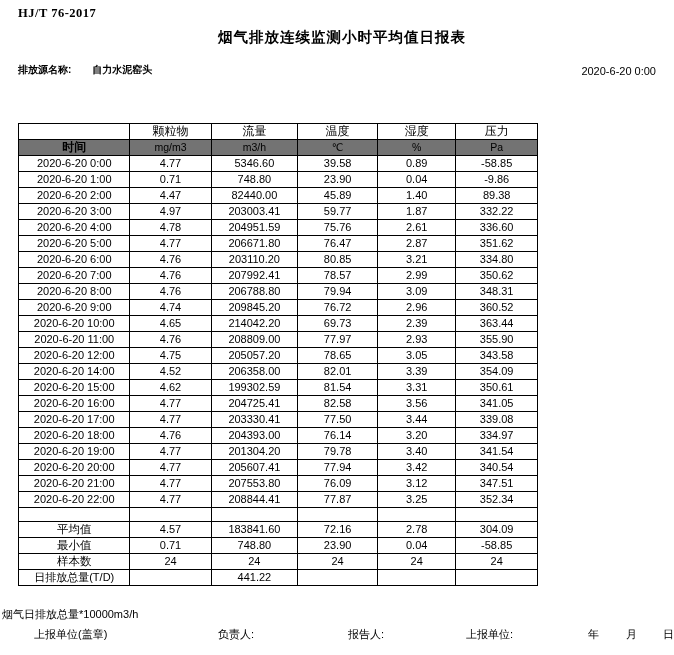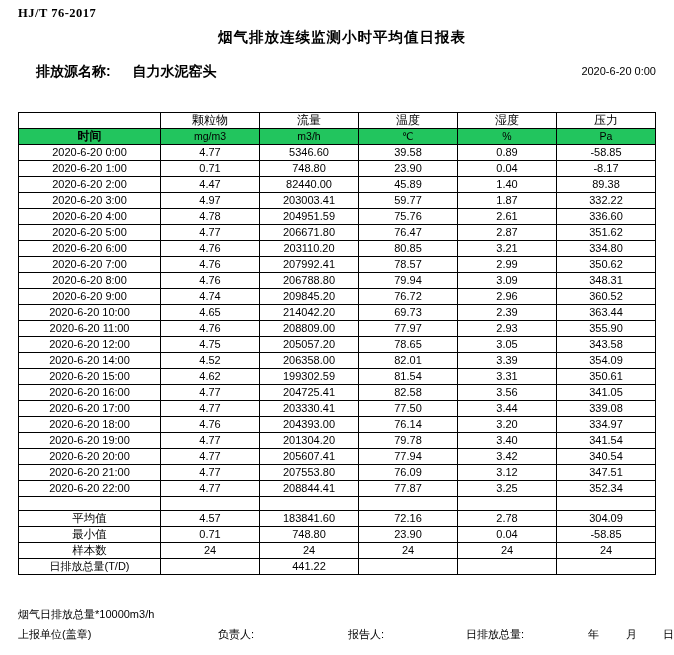--- a/index.html
+++ b/index.html
@@ -35,61 +35,61 @@
     left: 10px;
     right: 0;
     top: 28px;
     text-align: center;
     font-size: 14.5px;
     font-weight: bold;
     letter-spacing: 1px;
   }
   .source-row {
     position: absolute;
-    left: 36px;
+    left: 18px;
     top: 63px;
-    font-size: 14px;
+    font-size: 10px;
     font-weight: bold;
   }
   .source-label { font-weight: bold; }
   .source-value {
     display: inline-block;
     margin-left: 18px;
     font-weight: bold;
   }
   .report-datetime {
     position: absolute;
     right: 18px;
     top: 65px;
     font-size: 11px;
   }
   table.data {
     position: absolute;
     left: 18px;
-    top: 112px;
+    top: 123px;
     border-collapse: collapse;
-    width: 638px;
+    width: 520px;
     font-size: 11px;
   }
   table.data td, table.data th {
     border: 1px solid #000000;
     text-align: center;
     padding: 0;
     height: 15px;
     line-height: 15px;
     font-weight: normal;
   }
   .hdr-param td {
     height: 26px;
     line-height: 26px;
     font-size: 12px;
     font-weight: bold;
   }
   .hdr-unit td {
-    background: #22c55e;
+    background: #737373;
     font-size: 10.5px;
     height: 15px;
     line-height: 15px;
   }
   .hdr-unit td.time-cell {
     font-size: 12px;
     font-weight: bold;
   }
   .col-time { width: 142px; }
   .col-v { width: 99px; }
@@ -102,36 +102,36 @@
   }
   tr.summary td:first-child {
     font-size: 11.5px;
   }
   .daily-total td.label-cell {
     text-align: center;
     font-size: 11px;
   }
   .footnote {
     position: absolute;
-    left: 18px;
+    left: 2px;
     top: 607px;
     font-size: 11px;
   }
   .footer-row {
     position: absolute;
     left: 18px;
     top: 627px;
     width: 638px;
     font-size: 11px;
   }
   .footer-cell {
     position: absolute;
     white-space: nowrap;
   }
-  .f1 { left: 0px; }
+  .f1 { left: 16px; }
   .f2 { left: 200px; }
   .f3 { left: 330px; }
   .f4 { left: 448px; }
   .f5 { left: 570px; }
   .f6 { left: 608px; }
   .f7 { left: 645px; }
 </style>
 </head>
 <body>
 
@@ -182,21 +182,21 @@
           <td>39.58</td>
           <td>0.89</td>
           <td>-58.85</td>
         </tr>
       <tr>
           <td class="time-cell">2020-6-20 1:00</td>
           <td>0.71</td>
           <td>748.80</td>
           <td>23.90</td>
           <td>0.04</td>
-          <td>-8.17</td>
+          <td>-9.86</td>
         </tr>
       <tr>
           <td class="time-cell">2020-6-20 2:00</td>
           <td>4.47</td>
           <td>82440.00</td>
           <td>45.89</td>
           <td>1.40</td>
           <td>89.38</td>
         </tr>
       <tr>
@@ -396,19 +396,19 @@
       </tr>
     </tbody>
   </table>
 
   <div class="footnote">烟气日排放总量*10000m3/h</div>
 
   <div class="footer-row">
     <span class="footer-cell f1">上报单位(盖章)</span>
     <span class="footer-cell f2">负责人:</span>
     <span class="footer-cell f3">报告人:</span>
-    <span class="footer-cell f4">日排放总量:</span>
+    <span class="footer-cell f4">上报单位:</span>
     <span class="footer-cell f5">年</span>
     <span class="footer-cell f6">月</span>
     <span class="footer-cell f7">日</span>
   </div>
 
 </div>
 
 </body></html>

